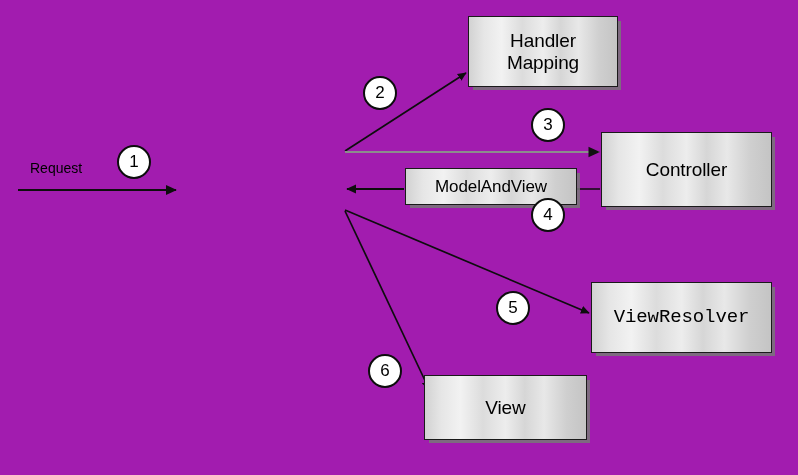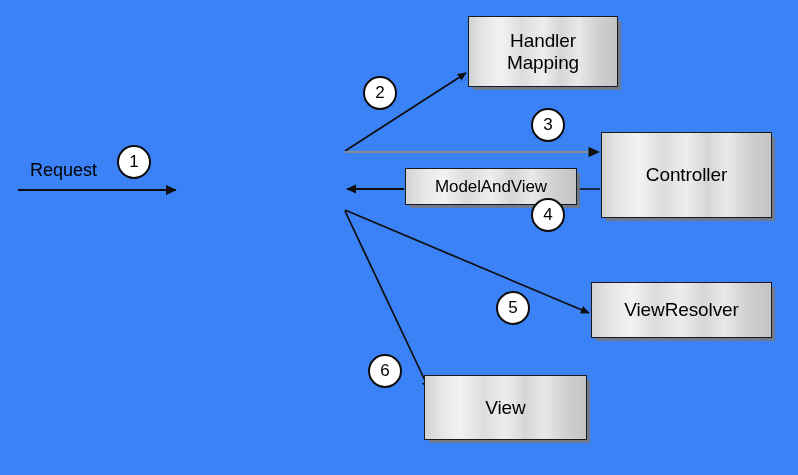--- a/index.html
+++ b/index.html
@@ -4,21 +4,21 @@
 <style>
   html, body {
     margin: 0;
     padding: 0;
     background: #ffffff;
   }
   #canvas {
     position: relative;
     width: 798px;
     height: 475px;
-    background: #3b82f6;
+    background: #a21caf;
     font-family: "Liberation Sans", sans-serif;
     overflow: hidden;
   }
   #svg-layer {
     position: absolute;
     left: 0; top: 0;
     width: 798px;
     height: 475px;
   }
   .node {
@@ -62,21 +62,21 @@
     display: flex;
     align-items: center;
     justify-content: center;
     font-size: 17px;
     color: #000000;
     z-index: 5;
     box-sizing: border-box;
   }
   .plain-label {
     position: absolute;
-    font-size: 18px;
+    font-size: 14px;
     color: #000000;
     white-space: nowrap;
     z-index: 4;
   }
 </style>
 </head>
 <body>
 
 <div id="canvas">
 
@@ -103,29 +103,29 @@
 
     <line x1="345" y1="211" x2="429" y2="389" stroke="#0d0d0d" stroke-width="1.7" marker-end="url(#ah-dark)"></line>
   </svg>
 
   <div class="node" style="left:468px; top:16px; width:150px; height:71px;">
     <span class="node-label">Handler
 Mapping</span>
   </div>
 
 
-  <div class="node" style="left:601px; top:132px; width:171px; height:86px;">
+  <div class="node" style="left:601px; top:132px; width:171px; height:75px;">
     <span class="node-label">Controller</span>
   </div>
 
   <div class="node small" style="left:405px; top:168px; width:172px; height:37px; z-index:4;text-align:right;">
     <span class="node-label">ModelAndView</span>
   </div>
 
-  <div class="node" style="left:591px; top:282px; width:181px; height:56px;">
+  <div class="node" style="left:591px; top:282px; width:181px; height:71px;font-family:Liberation Mono, monospace;">
     <span class="node-label">ViewResolver</span>
   </div>
 
   <div class="node" style="left:424px; top:375px; width:163px; height:65px;">
     <span class="node-label">View</span>
   </div>
 
   <div class="plain-label" style="left:30px; top:160px;">Request</div>
 
   <div class="badge" style="left:117px; top:145px;">

